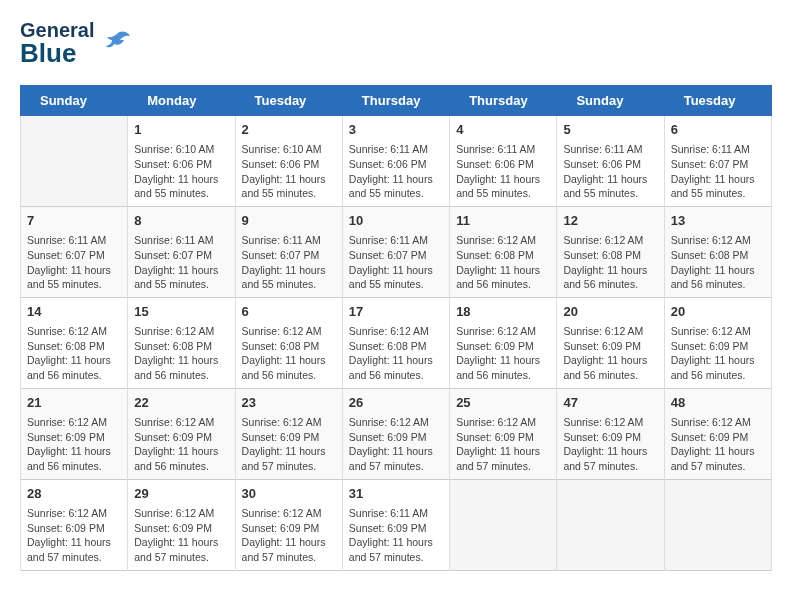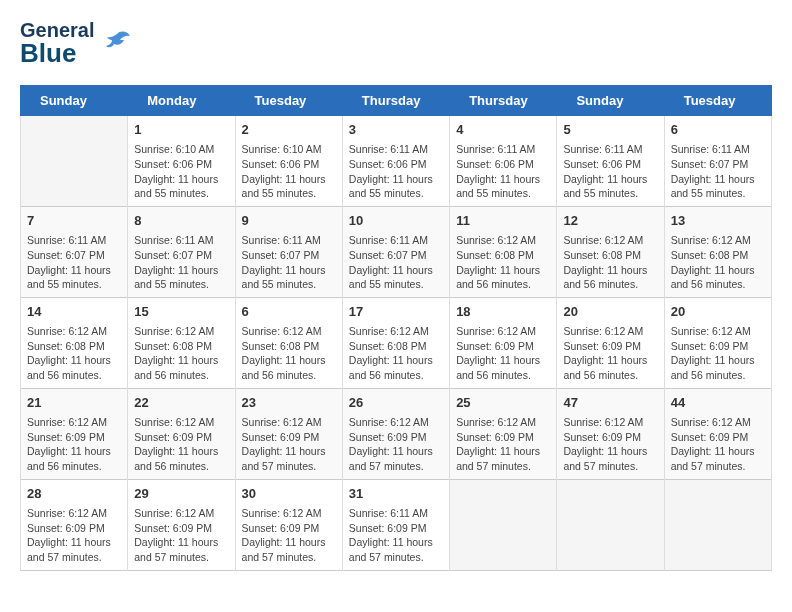--- a/index.html
+++ b/index.html
@@ -298,21 +298,21 @@
 and 57 minutes.</div>
         </td>
         <td>
           <div class="day-number">47</div>
           <div class="day-info" style="white-space: pre-line;">Sunrise: 6:12 AM
 Sunset: 6:09 PM
 Daylight: 11 hours
 and 57 minutes.</div>
         </td>
         <td>
-          <div class="day-number">44</div>
+          <div class="day-number">48</div>
           <div class="day-info" style="white-space: pre-line;">Sunrise: 6:12 AM
 Sunset: 6:09 PM
 Daylight: 11 hours
 and 57 minutes.</div>
         </td>
       </tr>
       <tr>
         <td>
           <div class="day-number">28</div>
           <div class="day-info" style="white-space: pre-line;">Sunrise: 6:12 AM

